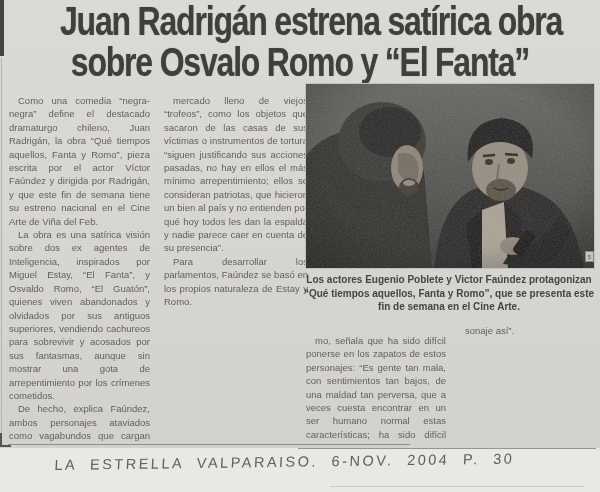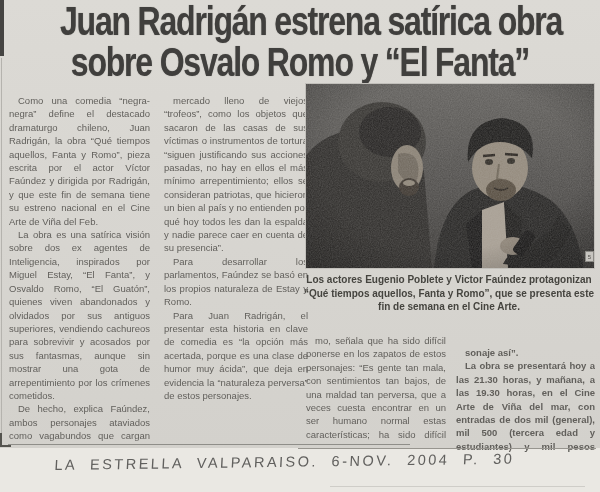--- a/index.html
+++ b/index.html
@@ -22,21 +22,21 @@
   }
   
   .bodycol {
     position:absolute; top:94px; height:352px; overflow:hidden;
     font-size:9.5px; line-height:13.4px; color:#615f5b; text-align:justify;
   }
   .bodycol p { margin:0; text-indent:9px; }
   #col1 { left:9px;  width:141px; }
   #col2 { left:164px; width:144px; }
   #col3 { left:306px; top:334px; height:110px; width:140px; }
-  #col4 { left:456px; top:346px; height:110px; width:139px;font-weight:bold; }
+  #col4 { left:456px; top:324px; height:110px; width:139px; }
   
   .photo { position:absolute; left:306px; top:84px; width:288px; height:184px;
     outline:1px solid #c2c0bb; }
   .credit {
     position:absolute; left:585px; top:251px; width:9px; height:11px;
     font-size:6px; line-height:10px; text-align:center;
     color:#4e4d49; background:#c7c5c0; border:1px solid #8a8984; box-sizing:border-box;
   }
   .caption {
     position:absolute; left:300px; top:273px; width:298px; text-align:center;
@@ -71,21 +71,20 @@
 
     <div class="bodycol" id="col1">
       <p>Como una comedia “negra-negra” define el destacado dramaturgo chileno, Juan Radrigán, la obra “Qué tiempos aquellos, Fanta y Romo”, pieza escrita por el actor Víctor Faúndez y dirigida por Radrigán, y que este fin de semana tiene su estreno nacional en el Cine Arte de Viña del Feb.</p>
       <p>La obra es una satírica visión sobre dos ex agentes de Inteligencia, inspirados por Miguel Estay, “El Fanta”, y Osvaldo Romo, “El Guatón”, quienes viven abandonados y olvidados por sus antiguos superiores, vendiendo cachureos para sobrevivir y acosados por sus fantasmas, aunque sin mostrar una gota de arrepentimiento por los crímenes cometidos.</p>
       <p>De hecho, explica Faúndez, ambos personajes ataviados como vagabundos que cargan un viejo carrito de super-</p>
     </div>
 
     <div class="bodycol" id="col2">
       <p>mercado lleno de viejos “trofeos”, como los objetos que sacaron de las casas de sus víctimas o instrumentos de tortura “siguen justificando sus acciones pasadas, no hay en ellos el más mínimo arrepentimiento; ellos se consideran patriotas, que hicieron un bien al país y no entienden por qué hoy todos les dan la espalda y nadie parece caer en cuenta de su presencia”.</p>
       <p>Para desarrollar los parlamentos, Faúndez se basó en los propios naturaleza de Estay y Romo.</p>
-      <p>Para Juan Radrigán, el presentar esta historia en clave de comedia es “la opción más acertada, porque es una clase de humor muy ácida”, que deja en evidencia la “naturaleza perversa” de estos personajes.</p>
     </div>
 
     <svg class="photo" viewBox="0 0 288 184" preserveAspectRatio="none">
       <defs>
         <linearGradient id="bgGrad" x1="0" y1="0" x2="0" y2="1">
           <stop offset="0" stop-color="#615f5c"></stop>
           <stop offset="0.6" stop-color="#4c4a48"></stop>
           <stop offset="1" stop-color="#383634"></stop>
         </linearGradient>
         <radialGradient id="vign" cx="0.5" cy="0.45" r="0.75">
@@ -130,21 +129,20 @@
     <div class="credit">5</div>
 
     <div class="caption">Los actores Eugenio Poblete y Victor Faúndez protagonizan “Qué tiempos aquellos, Fanta y Romo”, que se presenta este fin de semana en el Cine Arte.</div>
 
     <div class="bodycol" id="col3">
       <p>mo, señala que ha sido difícil ponerse en los zapatos de estos personajes: “Es gente tan mala, con sentimientos tan bajos, de una maldad tan perversa, que a veces cuesta encontrar en un ser humano normal estas características; ha sido difícil meterse en un per-</p>
     </div>
 
     <div class="bodycol" id="col4">
       <p>sonaje así”.</p>
-      <p>La obra se presentará hoy a las 21.30 horas, y mañana, a las 19.30 horas, en el Cine Arte de Viña del mar, con entradas de dos mil (general), mil 500 (tercera edad y estudiantes) y mil pesos (Amigos del Cine Arte)</p>
     </div>
 
     <div class="edge-top-left"></div>
     <div class="edge-left-line"></div>
     <div class="corner-bl"></div>
     <div class="rule1"></div>
     <div class="rule2"></div>
   </div>
 
   <div class="rule3"></div>

